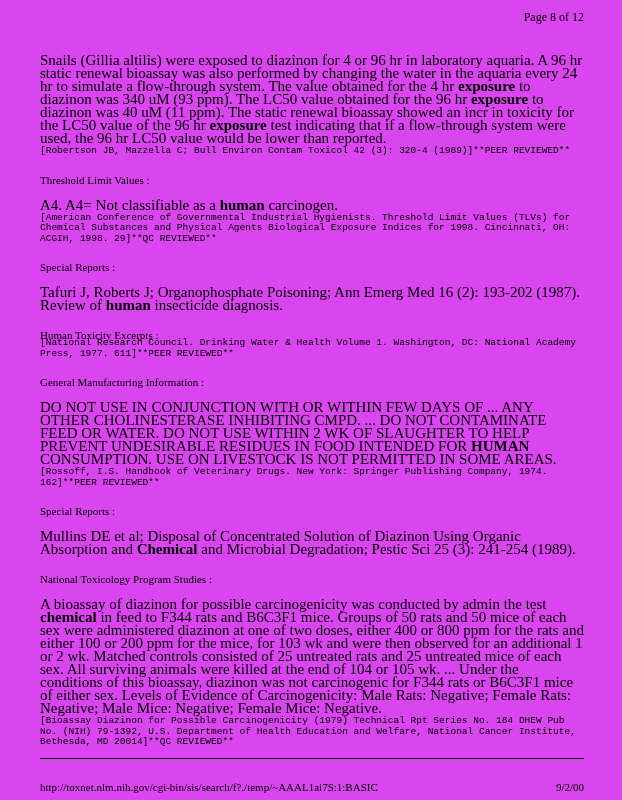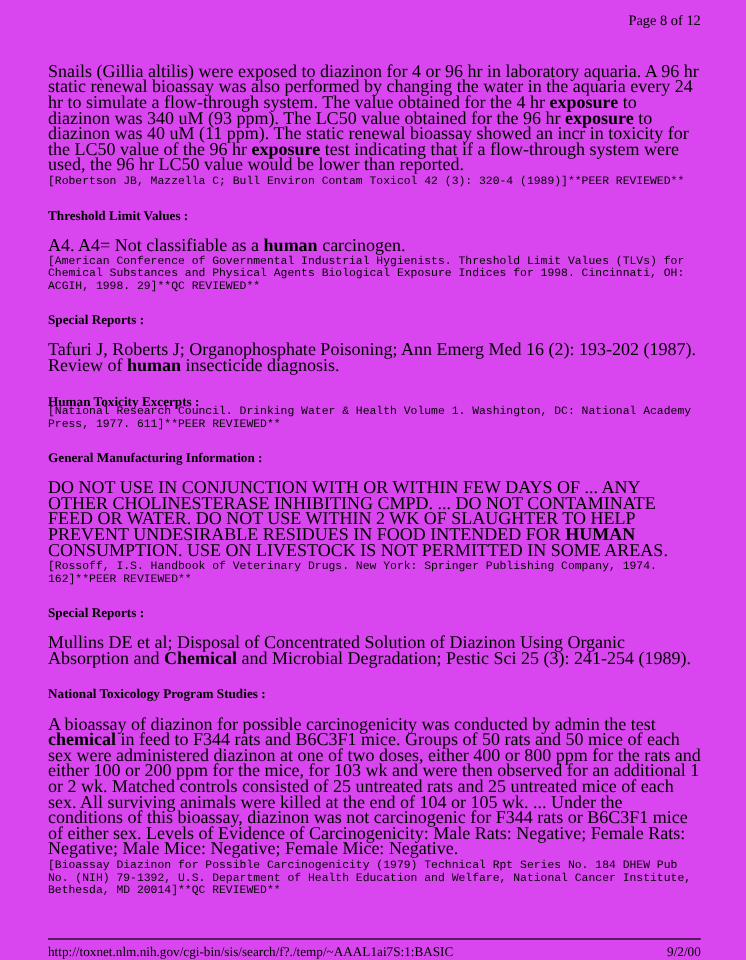--- a/index.html
+++ b/index.html
@@ -35,28 +35,28 @@
     font-family: "Liberation Mono", "DejaVu Sans Mono", monospace;
     font-size: 9.5px;
     line-height: 10.5px;
     margin-top: -16px;   
     margin-bottom: 17px;
     word-break: break-word;
   }
   .block.heading {
     font-size: 11px;
     line-height: 13px;
-    font-weight: bold;
+    font-weight: normal;
     margin-bottom: 12px;
   }
   .page-footer {
     position: absolute;
-    left: 40px; right: 38px; top: 782px;
+    left: 40px; right: 38px; top: 758px;
     border-top: 1px solid #000000;
-    padding-top: 5px;
+    padding-top: 22px;
     display: flex;
     justify-content: space-between;
     font-size: 11px;
     line-height: 13px;
   }
 </style>
 </head>
 <body>
 
 <div class="page">

